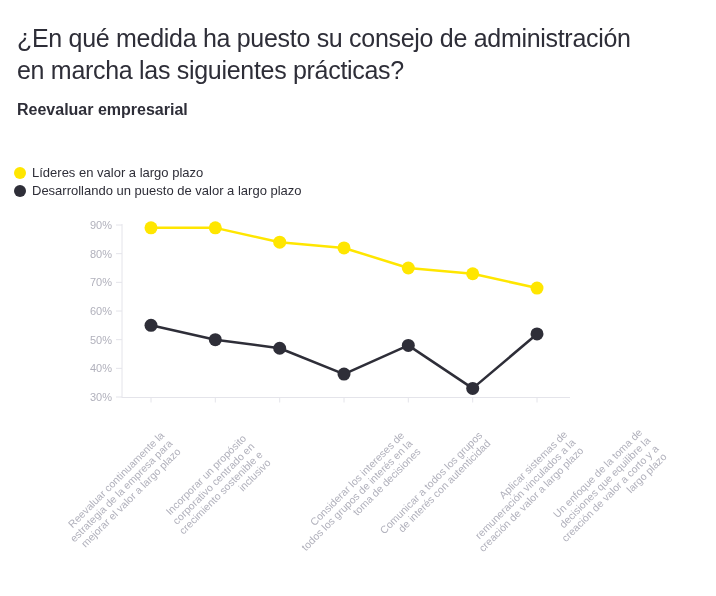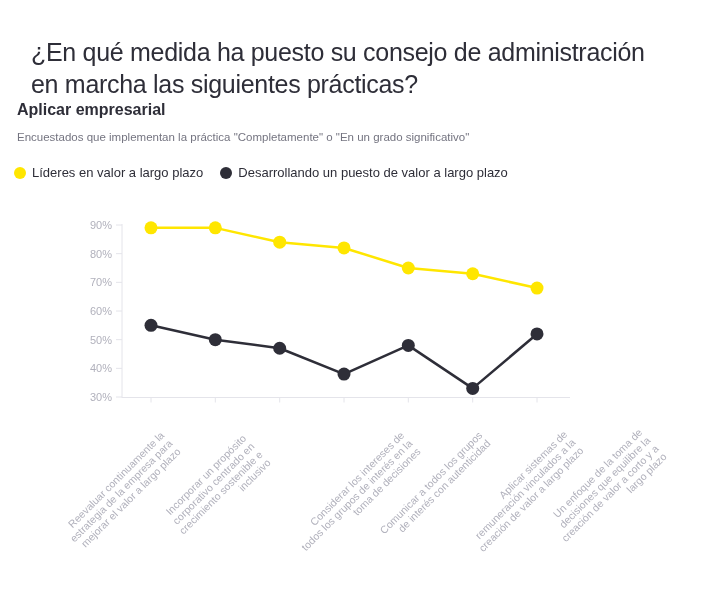--- a/index.html
+++ b/index.html
@@ -4,52 +4,51 @@
 <style>
   html,body{margin:0;padding:0;background:#ffffff;}
   .card{
     position:relative;
     width:716px;height:596px;
     background:#ffffff;
     font-family:"Liberation Sans", sans-serif;
     overflow:hidden;
   }
   .title{
-    position:absolute;left:17px;top:22px;margin:14px;
+    position:absolute;left:17px;top:22px;margin:0;
     width:640px;
     font-size:25px;line-height:32px;font-weight:400;
     letter-spacing:-0.3px;
     color:#2e2e38;
   }
   .subtitle{
     position:absolute;left:17px;top:101px;margin:0;
     font-size:16px;line-height:18px;font-weight:700;
     color:#2e2e38;
   }
   .note{
     position:absolute;left:17px;top:130px;margin:0;
     font-size:11.5px;line-height:14px;font-weight:400;
     color:#747480;
   }
   .legend{
     position:absolute;left:14px;top:165px;
-    display:flex;flex-direction:row;gap:17px;text-align:center;
+    display:flex;flex-direction:column;gap:3px;text-align:center;
   }
   .legend-row{display:flex;align-items:center;gap:6px;height:15px;}
   .dot{width:12px;height:12px;border-radius:50%;flex:0 0 auto;}
   .legend-label{font-size:13px;color:#2e2e38;line-height:15px;}
   svg.plot{position:absolute;left:0;top:0;}
 </style>
 </head>
 <body>
 
 <div class="card">
   <h1 class="title">¿En qué medida ha puesto su consejo de administración en marcha las siguientes prácticas?</h1>
-  <h2 class="subtitle">Aplicar empresarial</h2>
-  <p class="note">Encuestados que implementan la práctica "Completamente" o "En un grado significativo"</p>
+  <h2 class="subtitle">Reevaluar empresarial</h2>
 
   <div class="legend">
     <div class="legend-row">
       <span class="dot" style="background: rgb(255, 230, 0);"></span>
       <span class="legend-label">Líderes en valor a largo plazo</span>
     </div>
     <div class="legend-row">
       <span class="dot" style="background: rgb(46, 46, 56);"></span>
       <span class="legend-label">Desarrollando un puesto de valor a largo plazo</span>
     </div>

